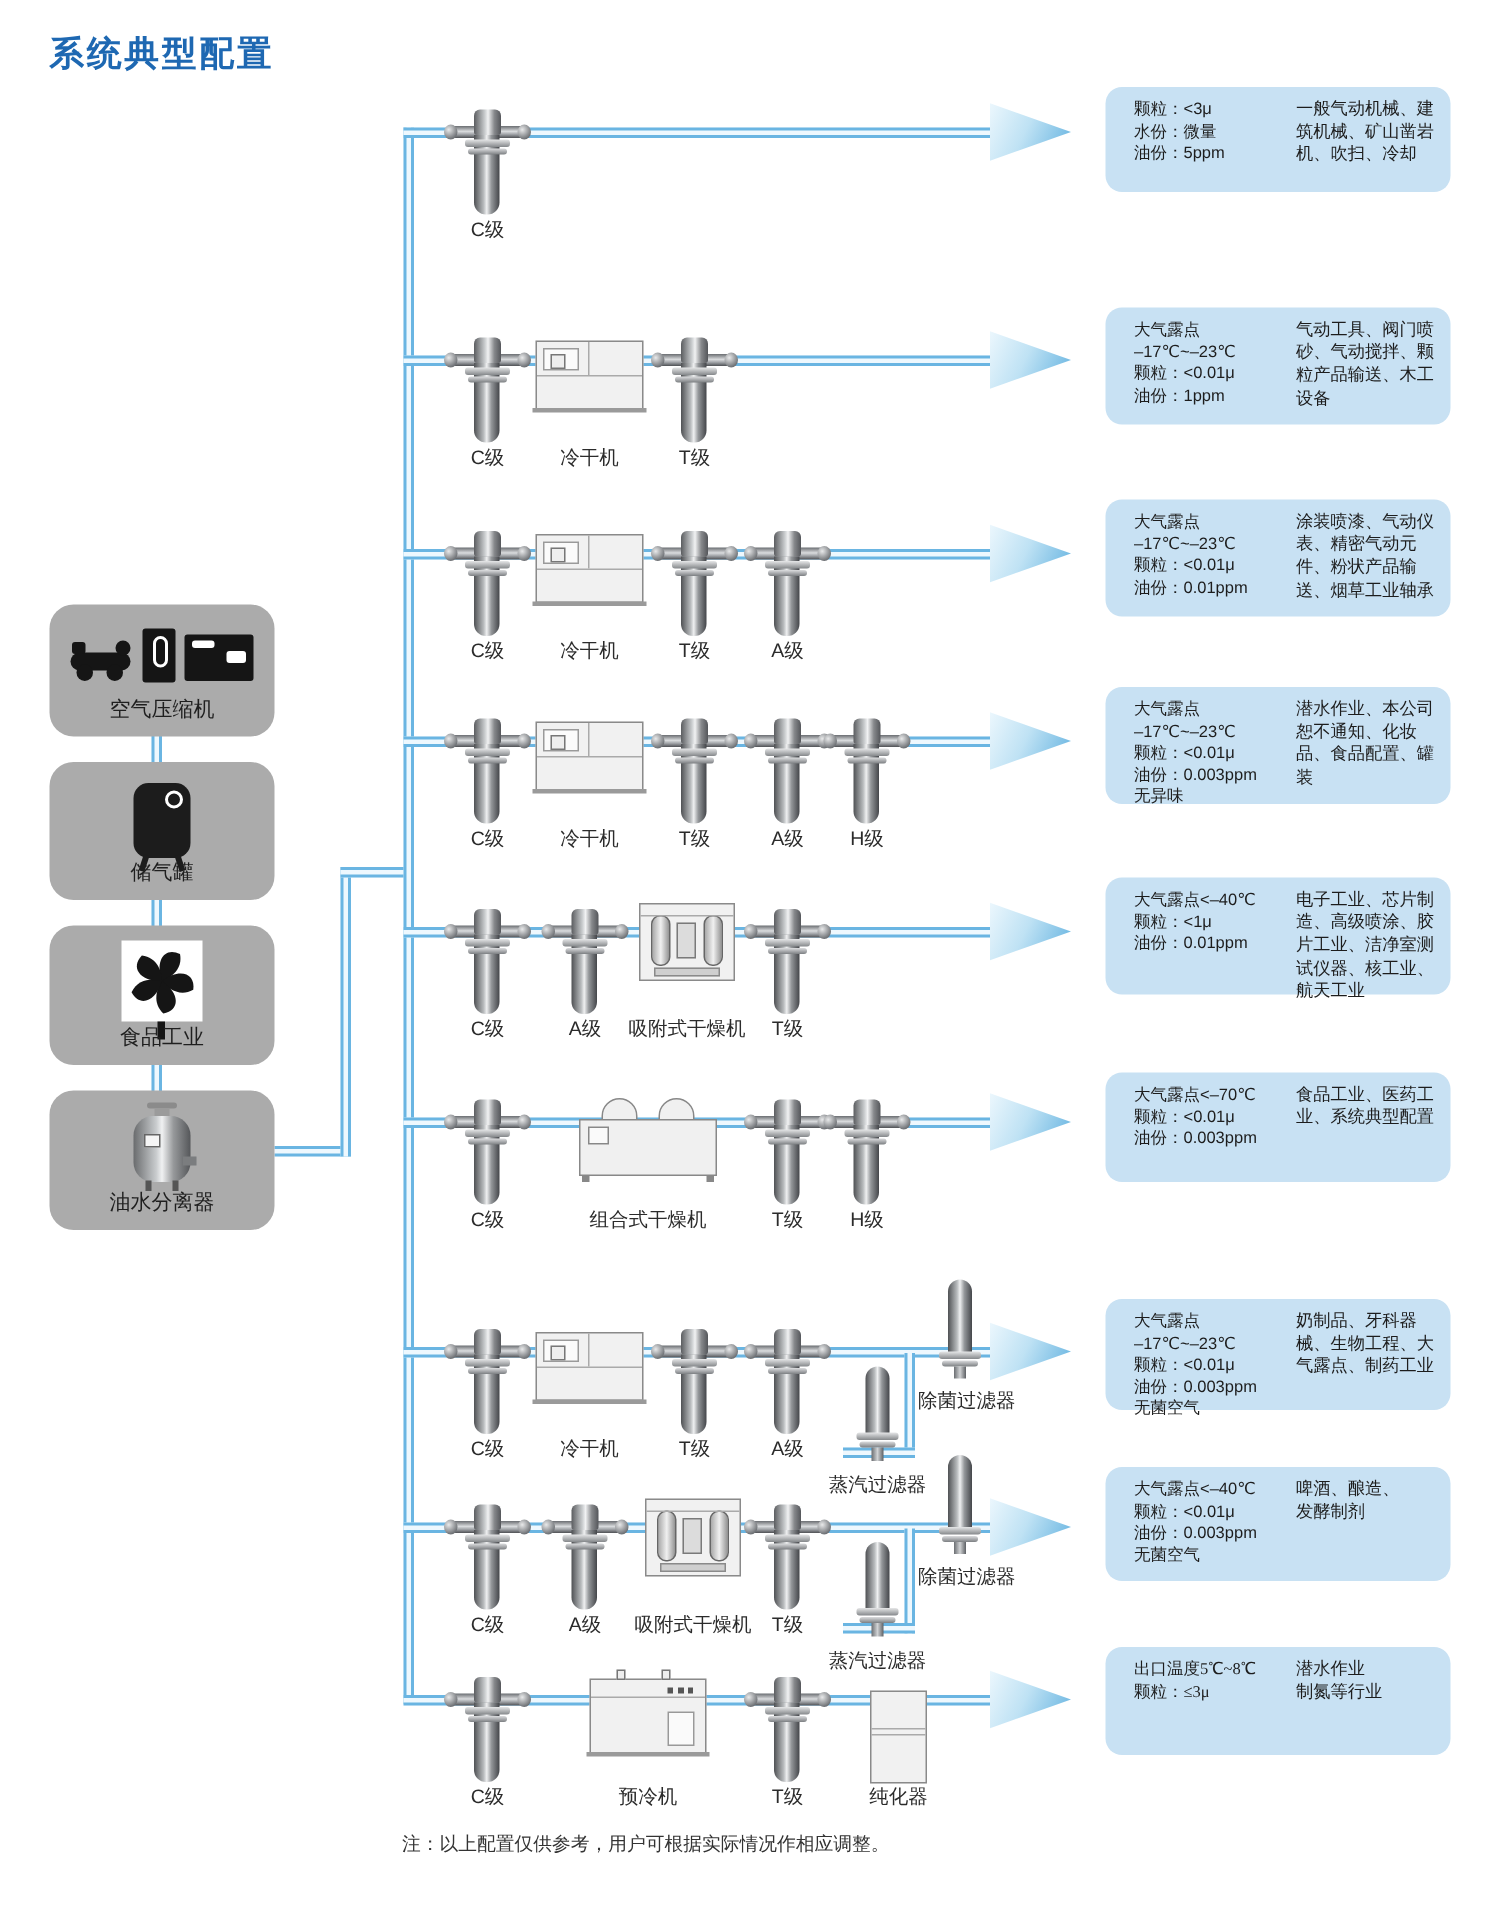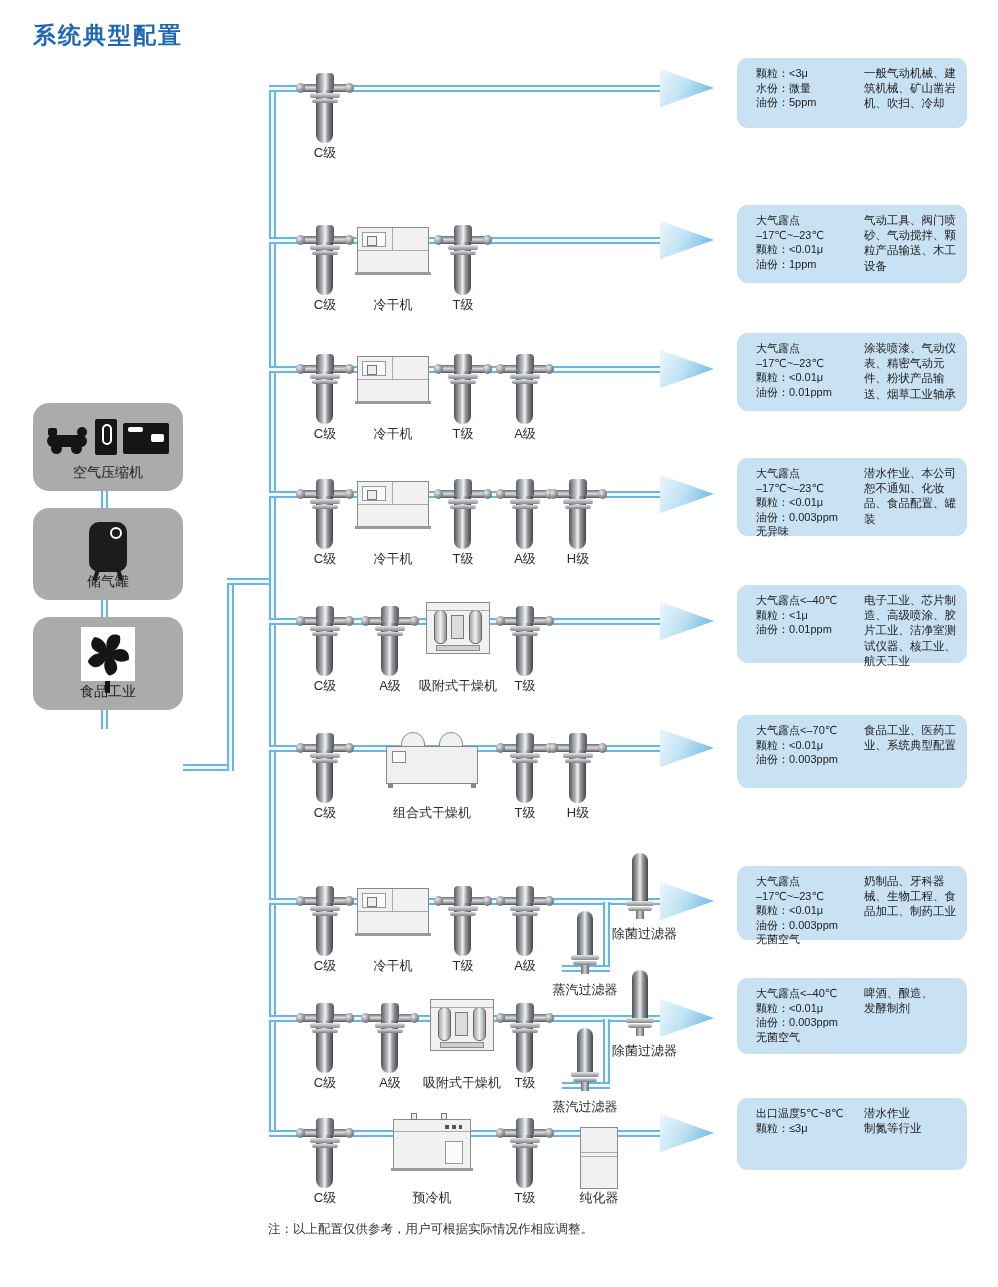--- a/index.html
+++ b/index.html
@@ -138,20 +138,32 @@
           <path d="M27,27 C22,13 29,4 39,9 C41,19 33,25 27,27 Z" transform="rotate(144 27 27)"></path>
           <path d="M27,27 C22,13 29,4 39,9 C41,19 33,25 27,27 Z" transform="rotate(216 27 27)"></path>
           <path d="M27,27 C22,13 29,4 39,9 C41,19 33,25 27,27 Z" transform="rotate(288 27 27)"></path>
         </g>
       </svg>
     </div>
     <div class="fanstem"></div>
     <div class="eq-label">食品工业</div>
   </div>
 
+  <div class="eq-box" style="top:727px;height:93px;">
+    <div class="sep">
+      <div class="cap"></div>
+        <div class="neck"></div>
+        <div class="tank"></div>
+      <div class="win"></div>
+        <div class="noz"></div>
+      <div class="lg" style="left:8px;"></div>
+        <div class="lg" style="right:8px;"></div>
+    </div>
+    <div class="eq-label">油水分离器</div>
+  </div>
 
   <div class="pipe-v" style="left:101px;top:489px;height:21px;"></div>
   <div class="pipe-v" style="left:101px;top:598px;height:21px;"></div>
   <div class="pipe-v" style="left:101px;top:708px;height:21px;"></div>
 
   <div class="pipe-h" style="left:183px;top:764px;width:51px;"></div>
   <div class="pipe-v" style="left:227px;top:578px;height:193px;"></div>
   <div class="pipe-h" style="left:227px;top:578px;width:49px;"></div>
 
   <div class="pipe-v" style="left:269px;top:85px;height:1051px;"></div>
@@ -483,21 +495,21 @@
       <div class="lbl" style="left: 530px; top: 981px; width: 110px;">蒸汽过滤器</div>
       <div class="lbl" style="left: 612px; top: 925px; width: 100px; text-align: left;">除菌过滤器</div>
       <div class="spec" style="top: 866px; height: 74px;">
         <div class="sl">
           <div>大气露点</div>
           <div>–17℃~–23℃</div>
           <div>颗粒：&lt;0.01μ</div>
           <div>油份：0.003ppm</div>
           <div>无菌空气</div>
         </div>
-        <div class="sr">奶制品、牙科器械、生物工程、食品加工、制药工业</div>
+        <div class="sr">奶制品、牙科器械、生物工程、大气露点、制药工业</div>
       </div>
       <div class="pipe-h" style="left: 269px; top: 1015px; width: 399px;"></div>
       <div class="arrow" style="left: 660px; top: 998px;"></div>
       <div class="flt" style="left: 295px; top: 1003px;">
         <div class="conn"></div>
         <div class="knL"></div>
         <div class="knR"></div>
         <div class="body"></div>
         <div class="f1"></div>
         <div class="f2"></div>
@@ -587,21 +599,21 @@
         <div class="f1"></div>
         <div class="f2"></div>
         <div class="head"></div>
       </div>
       <div class="lbl" style="left: 470px; top: 1189px; width: 110px;">T级</div>
       <div class="machine m-frame" style="left: 580px; top: 1127px; width: 38px; height: 62px;">
         <div class="m-hline" style="top:24px;"></div>
         <div class="m-hline" style="top:28px;"></div>
       </div>
       <div class="lbl" style="left: 544px; top: 1189px; width: 110px;">纯化器</div>
-      <div class="spec" style="top: 1098px; height: 72px;">
+      <div class="spec" style="top: 1098px; height: 72px; font-family: Liberation Serif, serif;">
         <div class="sl">
           <div>出口温度5℃~8℃</div>
           <div>颗粒：≤3μ</div>
         </div>
         <div class="sr">潜水作业
 制氮等行业</div>
       </div>
     </div>
 
   <div class="note">

